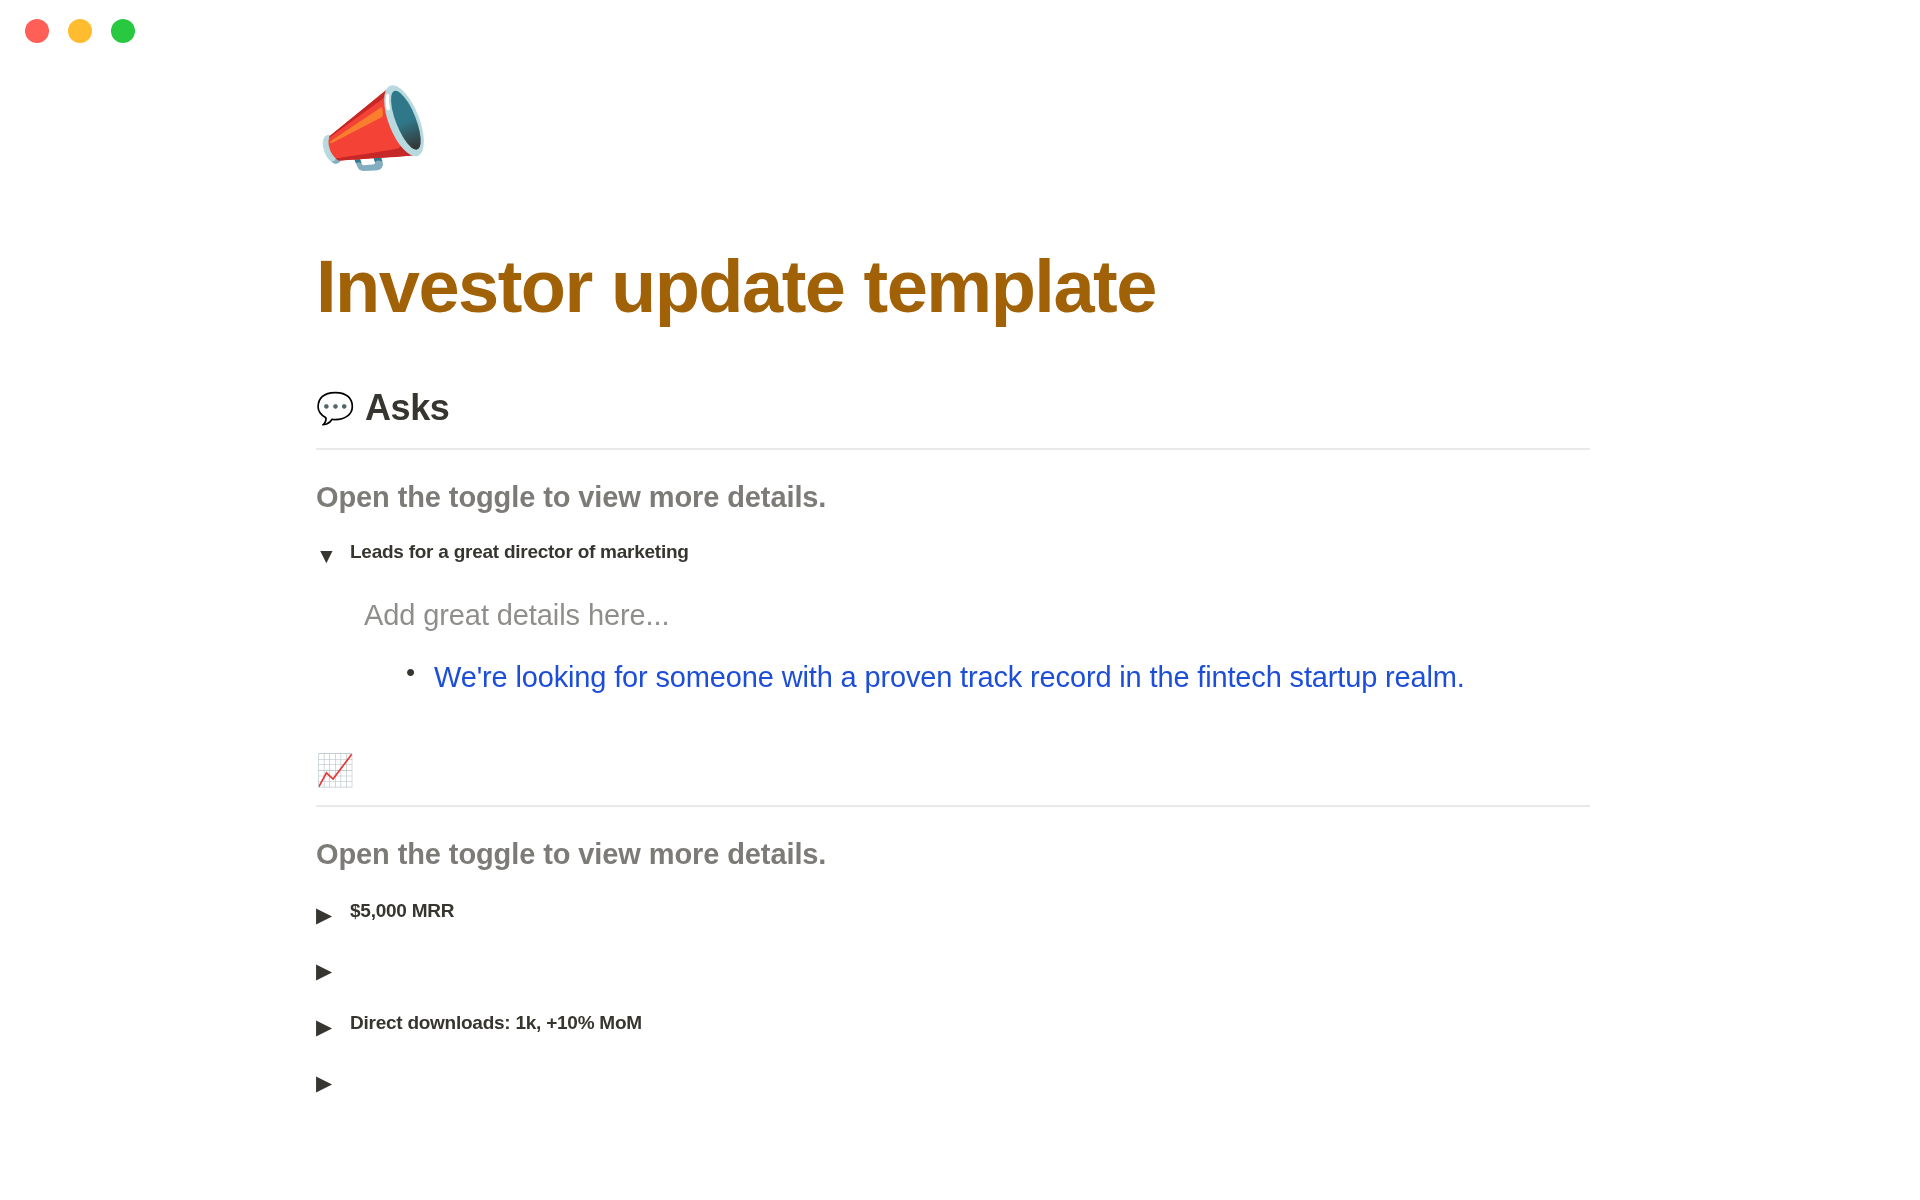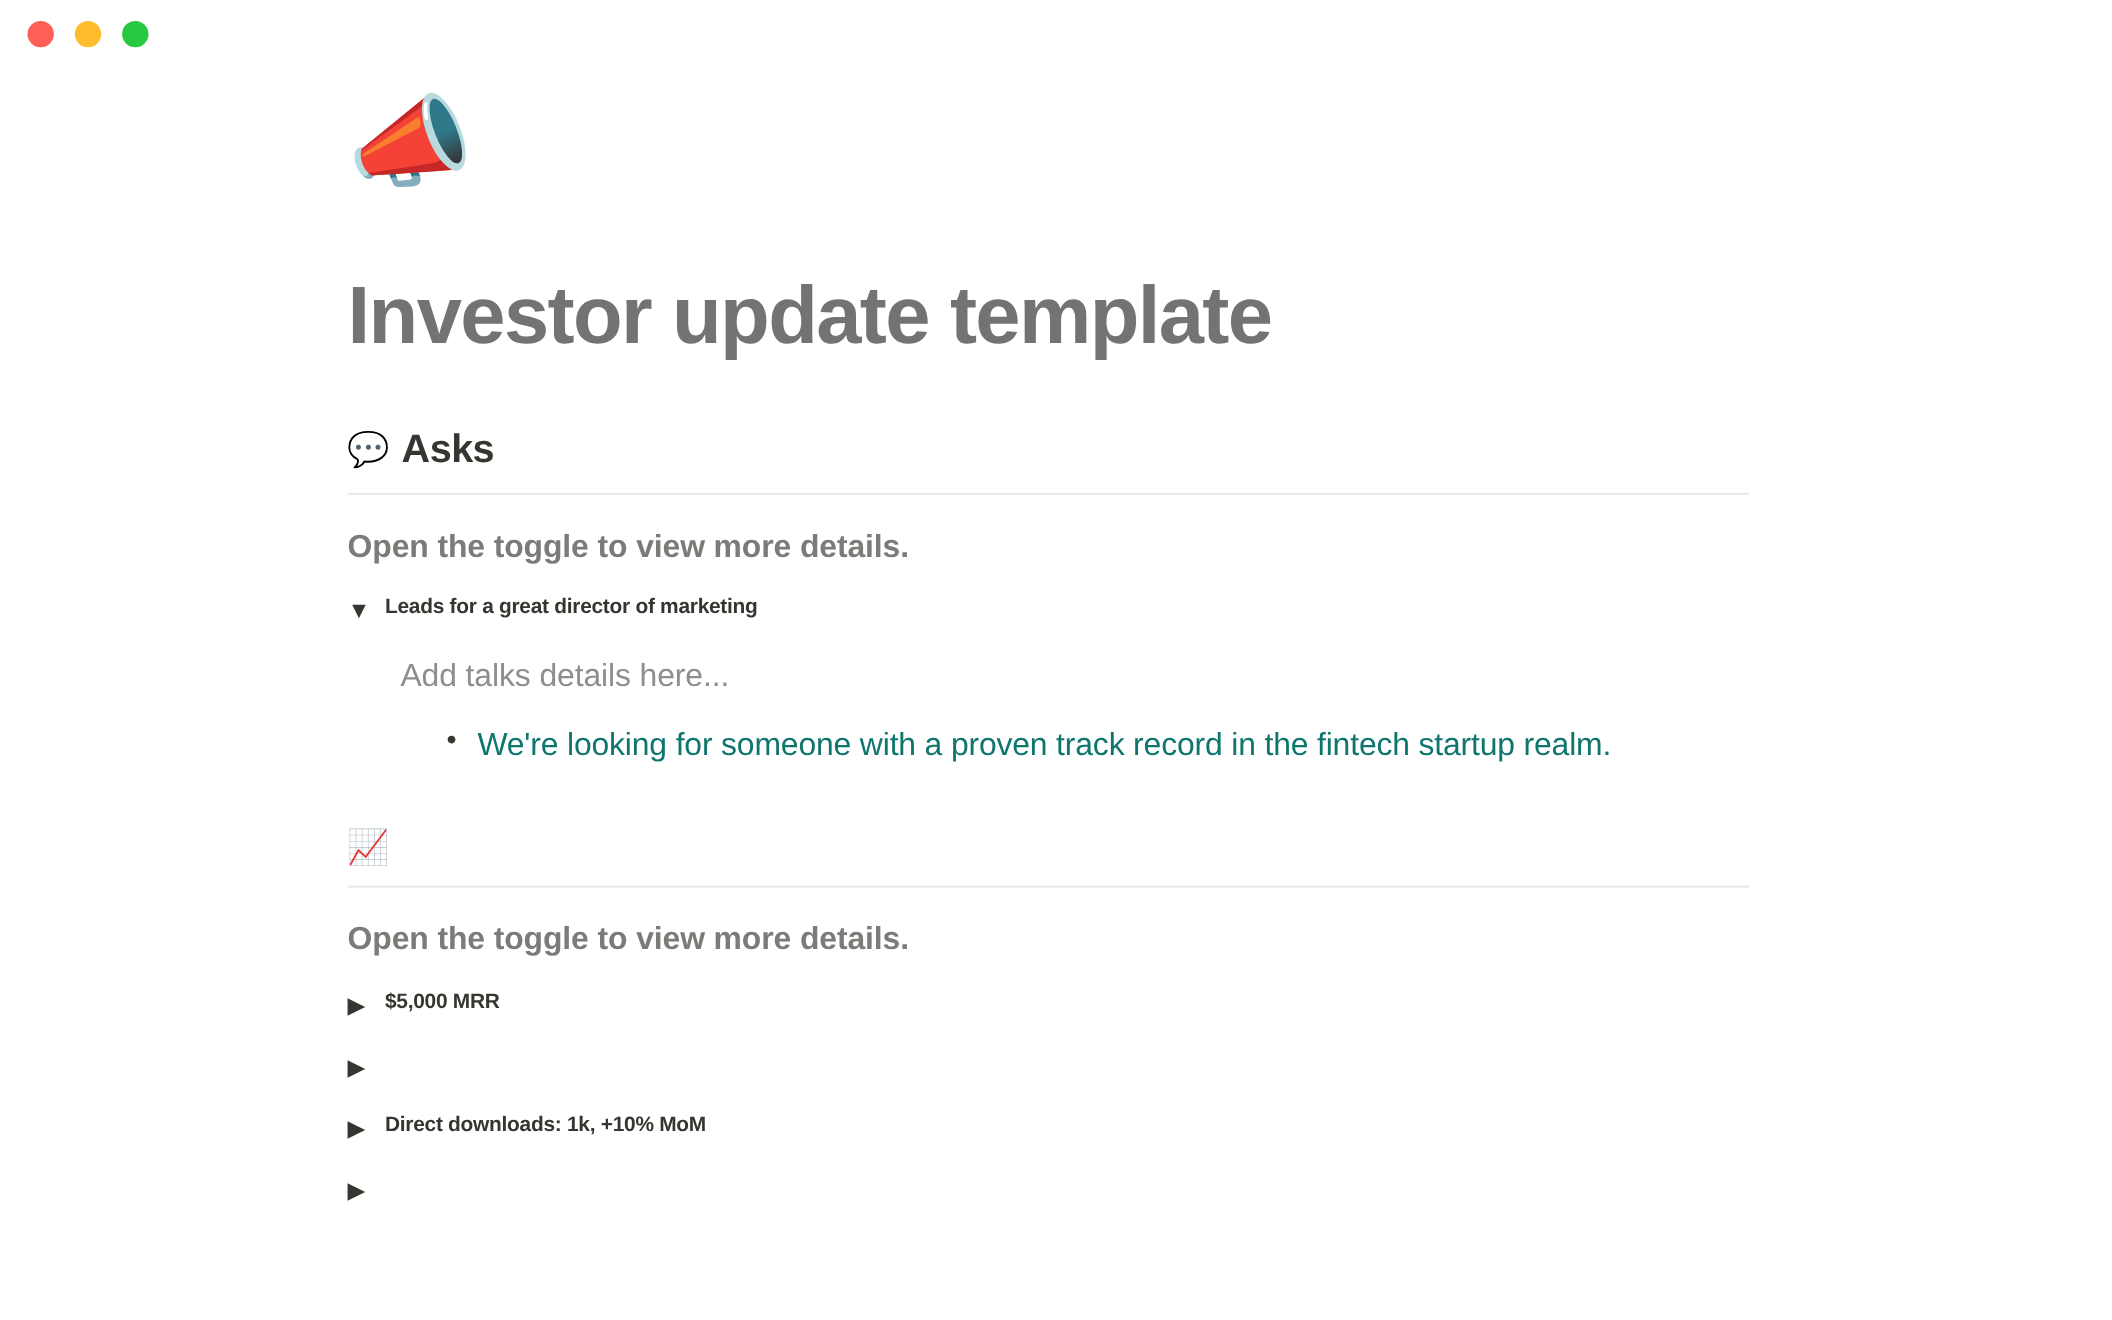--- a/index.html
+++ b/index.html
@@ -66,21 +66,21 @@
     height: 118px;
     display: block;
     letter-spacing: 0;
   }
 
   .page-title {
     font-size: 74px;
     font-weight: 700;
     line-height: 1.1;
     letter-spacing: -1.5px;
-    color: #737373;
+    color: #a16207;
     margin-top: 44px;
     white-space: nowrap;
   }
 
   
   .section-heading {
     display: flex;
     align-items: baseline;
     margin-top: 58px;
     font-size: 36px;
@@ -164,21 +164,21 @@
     width: 28px;
     flex: 0 0 28px;
     font-size: 26px;
     line-height: 1.25;
     color: #37352f;
     user-select: none;
   }
 
   .bullet-text {
     font-size: 29px;
-    color: #0f766e;
+    color: #1d4ed8;
     line-height: 1.45;
     letter-spacing: -0.15px;
   }
 
   .metrics-list .toggle-row { margin-top: 22px; }
   .metrics-list .toggle-row:first-child { margin-top: 22px; }
 </style>
 </head>
 <body>
 
@@ -208,21 +208,21 @@
       <div class="divider"></div>
 
       <p class="hint-text">Open the toggle to view more details.</p>
 
       <div class="toggle-row">
         <span class="toggle-arrow">▼</span>
         <span class="toggle-label">Leads for a great director of marketing</span>
       </div>
 
       <div class="toggle-children">
-        <p class="child-hint">Add talks details here...</p>
+        <p class="child-hint">Add great details here...</p>
 
         <div class="bullet-row">
           <span class="bullet-dot">•</span>
           <span class="bullet-text">We're looking for someone with a proven track record in the fintech startup realm.</span>
         </div>
       </div>
     </div>
 
     <div>
 

